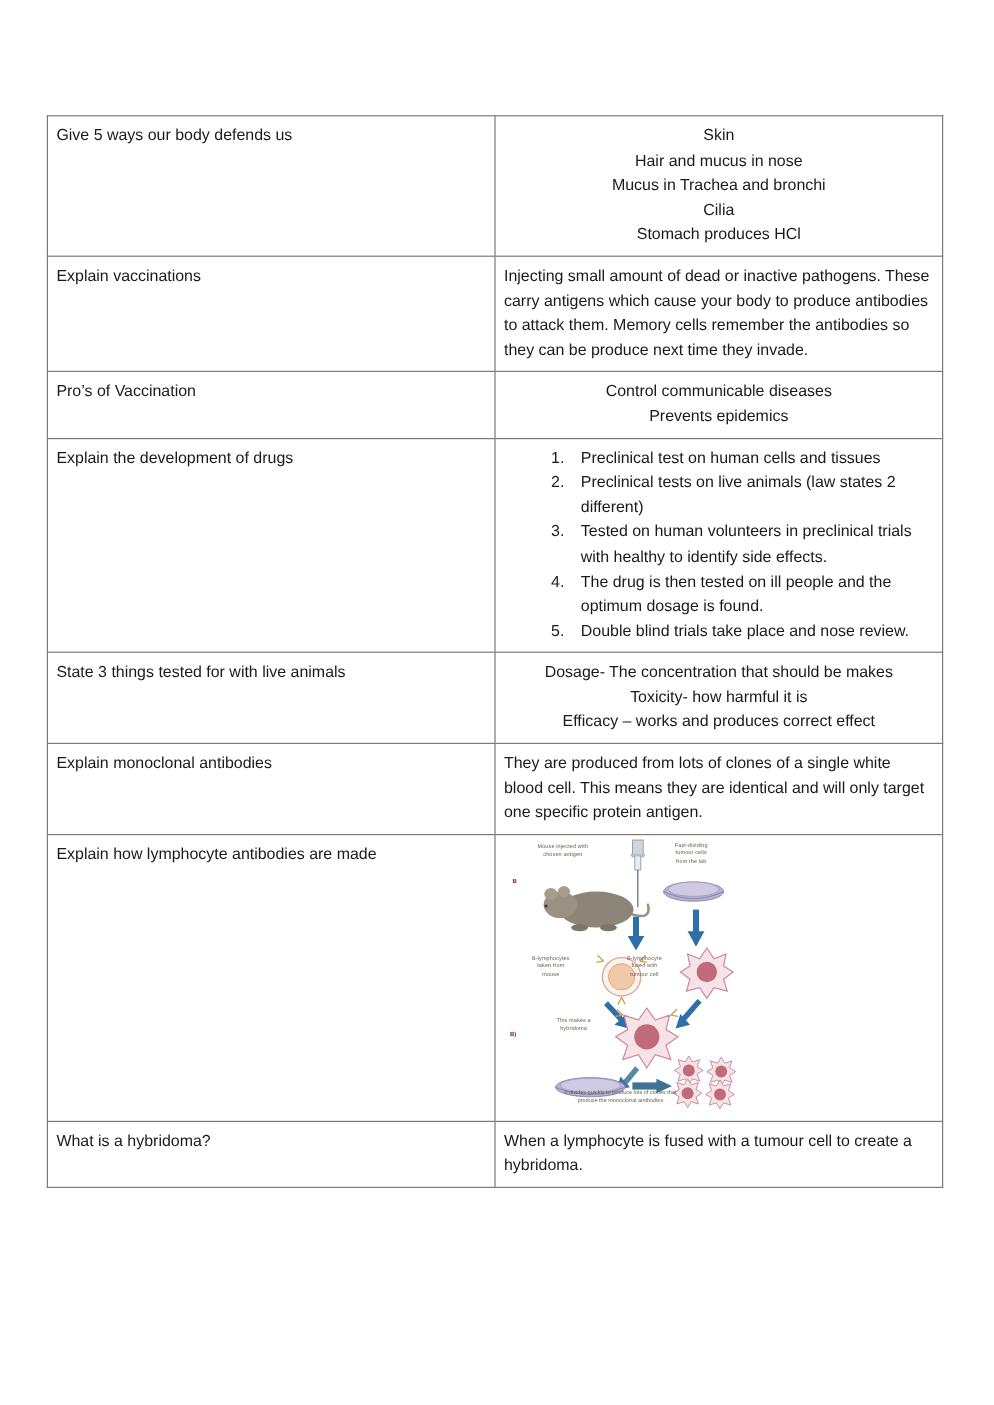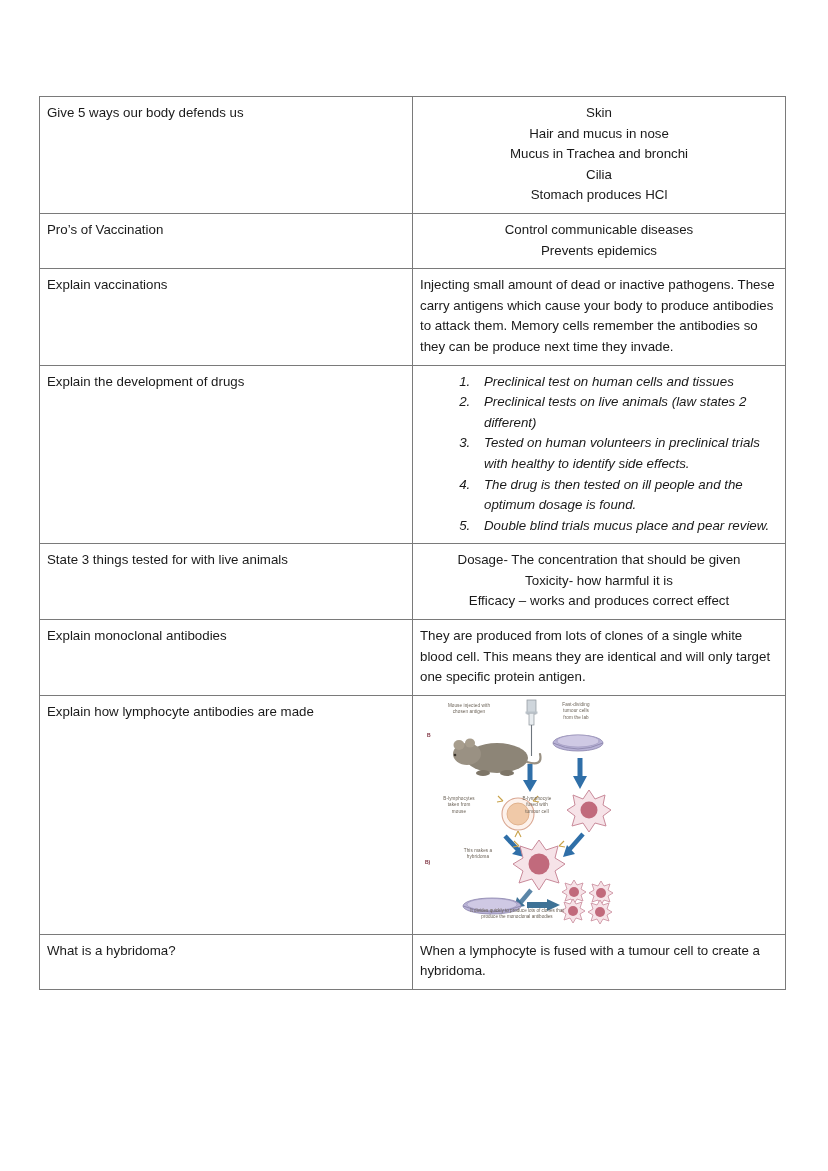--- a/index.html
+++ b/index.html
@@ -42,21 +42,20 @@
   .cell-lines { margin: 0; text-align: center; }
   .cell-lines .ln { display: block; white-space: pre-wrap; }
   .para { white-space: normal; }
 
   
   td.numbered-cell { padding: 6px 7px 7px 7px; }
   ol.steps {
     margin: 0;
     padding: 0 4px 0 54px;
     list-style-position: outside;
-    font-style: italic;
   }
   ol.steps li {
     font-size: 13.3px;
     line-height: 20.6px;
     padding-left: 10px;
     margin: 0;
   }
 
   
   td.diagram-cell {
@@ -118,62 +117,62 @@
             <span class="ln">Mucus in Trachea and bronchi</span>
             <span class="ln">Cilia</span>
             <span class="ln">Stomach produces HCl</span>
           </div>
         </td>
       </tr>
 
 
       <tr>
         <td>
+          <span>Explain vaccinations</span>
+        </td>
+        <td>
+          <div class="para">Injecting small amount of dead or inactive pathogens. These carry antigens which cause your body to produce antibodies to attack them. Memory cells remember the antibodies so they can be produce next time they invade.</div>
+        </td>
+      </tr>
+
+      <tr>
+        <td>
           <span>Pro’s of Vaccination</span>
         </td>
         <td>
           <div class="cell-lines">
             <span class="ln">Control communicable diseases</span>
             <span class="ln">Prevents epidemics</span>
           </div>
-        </td>
-      </tr>
-
-      <tr>
-        <td>
-          <span>Explain vaccinations</span>
-        </td>
-        <td>
-          <div class="para">Injecting small amount of dead or inactive pathogens. These carry antigens which cause your body to produce antibodies to attack them. Memory cells remember the antibodies so they can be produce next time they invade.</div>
         </td>
       </tr>
 
 
       <tr>
         <td>
           <span>Explain the development of drugs</span>
         </td>
         <td class="numbered-cell">
           <ol class="steps">
             <li>Preclinical test on human cells and tissues</li>
             <li>Preclinical tests on live animals (law states 2 different)</li>
             <li>Tested on human volunteers in preclinical trials with healthy to identify side effects.</li>
             <li>The drug is then tested on ill people and the optimum dosage is found.</li>
-            <li>Double blind trials mucus place and pear review.</li>
+            <li>Double blind trials take place and nose review.</li>
           </ol>
         </td>
       </tr>
 
       <tr>
         <td>
           <span>State 3 things tested for with live animals</span>
         </td>
         <td>
           <div class="cell-lines">
-            <span class="ln">Dosage- The concentration that should be given</span>
+            <span class="ln">Dosage- The concentration that should be makes</span>
             <span class="ln">Toxicity- how harmful it is</span>
             <span class="ln">Efficacy – works and produces correct effect</span>
           </div>
         </td>
       </tr>
 
 
       <tr>
         <td>
           <span>Explain monoclonal antibodies</span>

